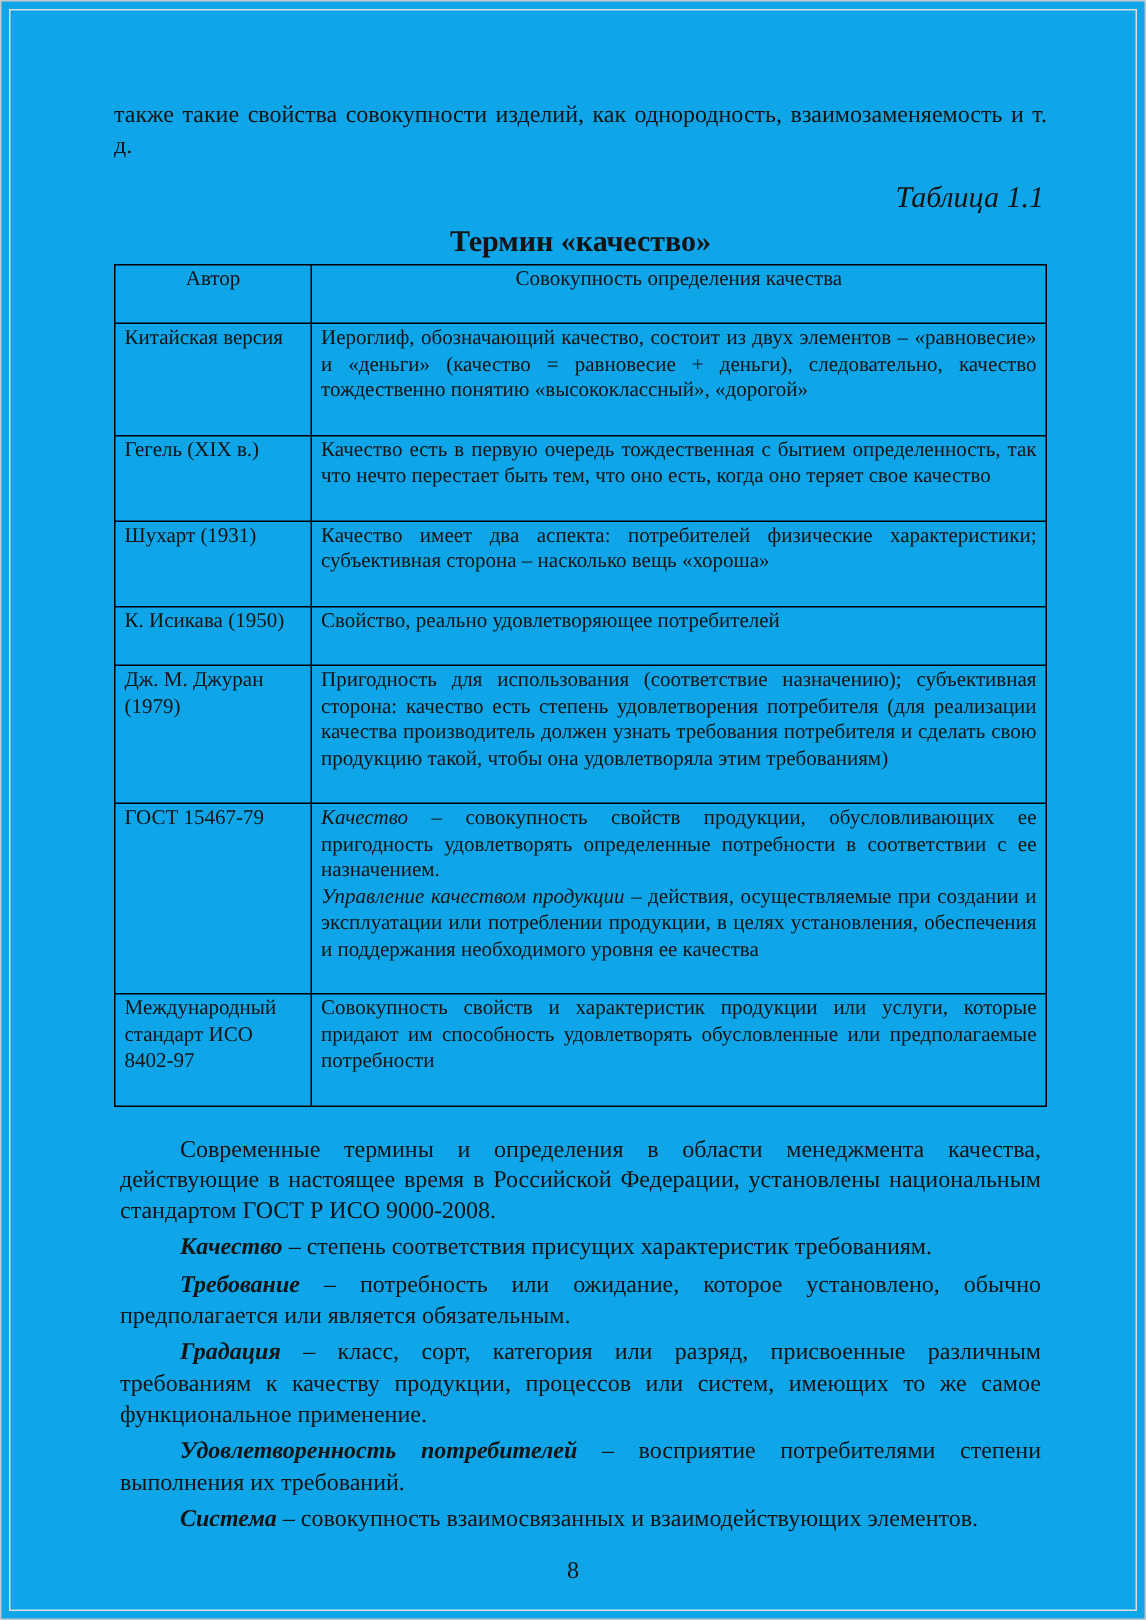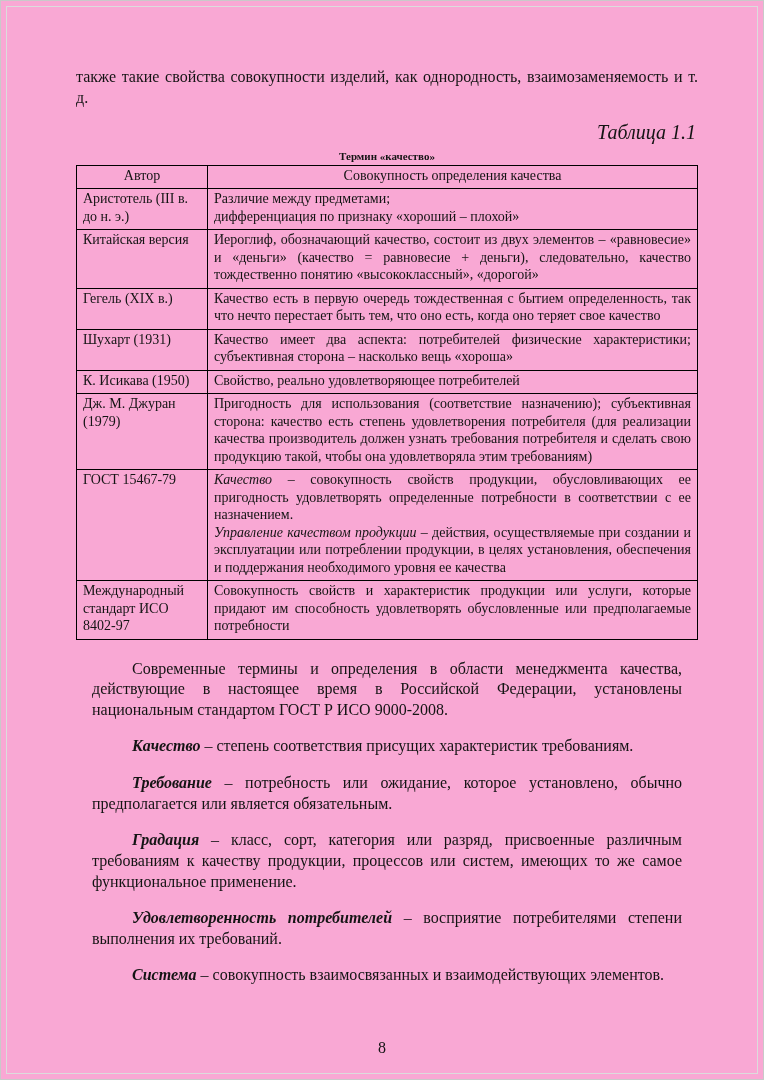--- a/index.html
+++ b/index.html
@@ -1,20 +1,20 @@
 <!DOCTYPE html>
 <html lang="ru"><head>
 <meta charset="utf-8">
 <style>
   * { box-sizing: border-box; }
   html, body { margin: 0; padding: 0; background: #ececec; }
   .page {
     width: 764px; height: 1080px;
     margin: 0 auto;
-    background: #f9a8d4;
+    background: #0ea5e9;
     position: relative;
     overflow: hidden;
     font-family: "Liberation Serif", "DejaVu Serif", serif;
     color: #141414;
     border: 1px solid #c9c9c9;
   }
   .page::before {
     content: "";
     position: absolute; inset: 5px;
     border: 1px solid #dcdcdc;
@@ -32,45 +32,45 @@
   }
   .caption {
     font-style: italic;
     text-align: right;
     font-size: 20px;
     margin: 8px 2px 6px 0;
   }
   .table-title {
     font-weight: bold;
     text-align: center;
-    font-size: 11px;
+    font-size: 20px;
     margin: 0 0 3px 0;
   }
   table.term-table {
     width: 100%;
     border-collapse: collapse;
     font-size: 14px;
     line-height: 1.25;
   }
   .term-table th, .term-table td {
     border: 1px solid #000;
-    padding: 1px 6px 4px 6px;
+    padding: 1px 6px 20px 6px;
     vertical-align: top;
   }
   .term-table th {
     font-weight: normal;
     text-align: center;
   }
   td.author { width: 131px; }
   td.definition { text-align: justify; }
   .def-par { margin: 0; }
   .it { font-style: italic; }
   .paras { margin-top: 19px; }
   .body-par {
-    margin: 16px;
+    margin: 4px;
     font-size: 16px;
     line-height: 1.29;
     text-align: justify;
     text-indent: 40px;
   }
   .term { font-weight: bold; font-style: italic; }
   .page-number {
     position: absolute;
     bottom: 22px; left: 0; right: 0;
     text-align: center;
@@ -90,27 +90,20 @@
     <div class="table-title">Термин «качество»</div>
 
     <table class="term-table">
       <thead>
         <tr>
           <th class="col-author">Автор</th>
           <th>Совокупность определения качества</th>
         </tr>
       </thead>
       <tbody>
-  <tr>
-    <td class="author">Аристотель (III в. до н. э.)</td>
-    <td class="definition">
-              <div class="def-par"><span>Различие между предметами;</span></div>
-              <div class="def-par"><span>дифференциация по признаку «хороший – плохой»</span></div>
-            </td>
-  </tr>
 
   <tr>
     <td class="author">Китайская версия</td>
     <td class="definition">
               <div class="def-par"><span>Иероглиф, обозначающий качество, состоит из двух элементов – «равновесие» и «деньги» (качество = равновесие + деньги), следовательно, качество тождественно понятию «высококлассный», «дорогой»</span></div>
             </td>
   </tr>
 
   <tr>
     <td class="author">Гегель (XIX в.)</td>

